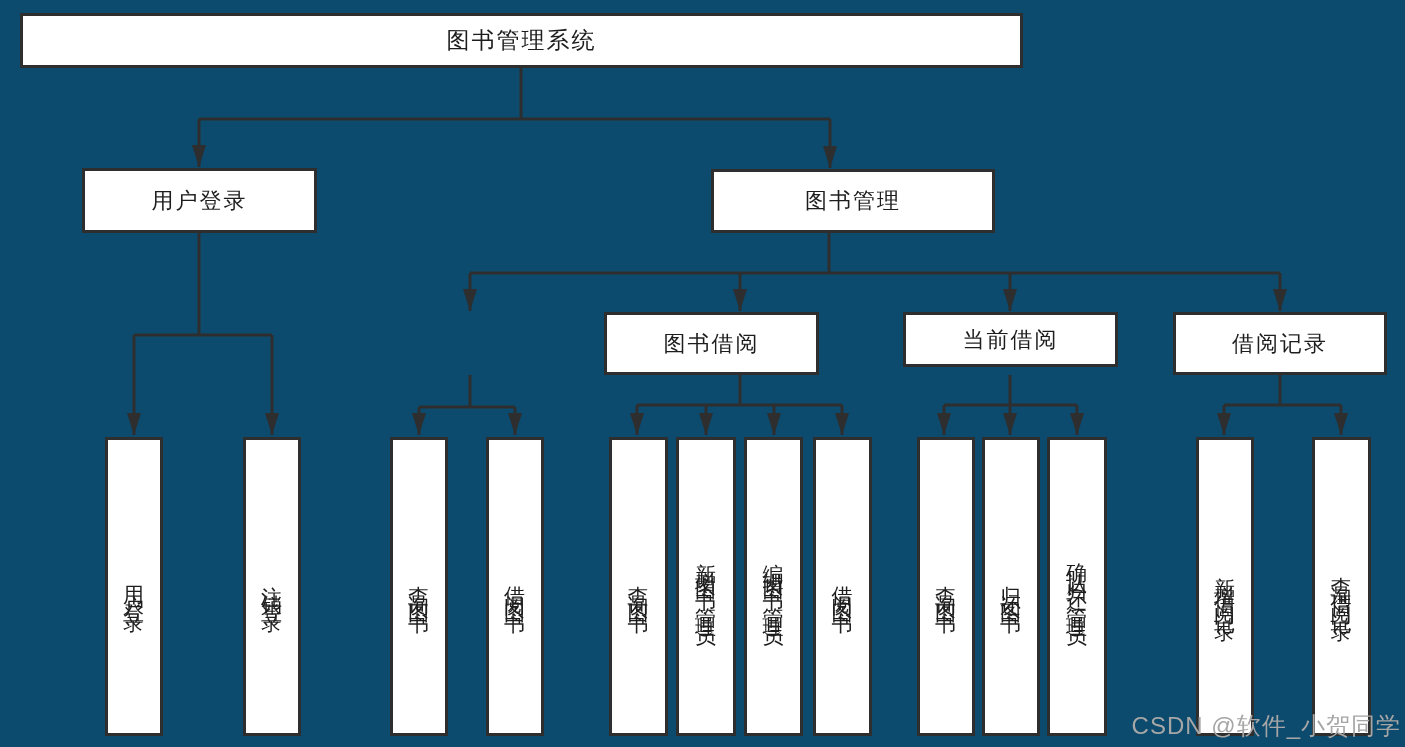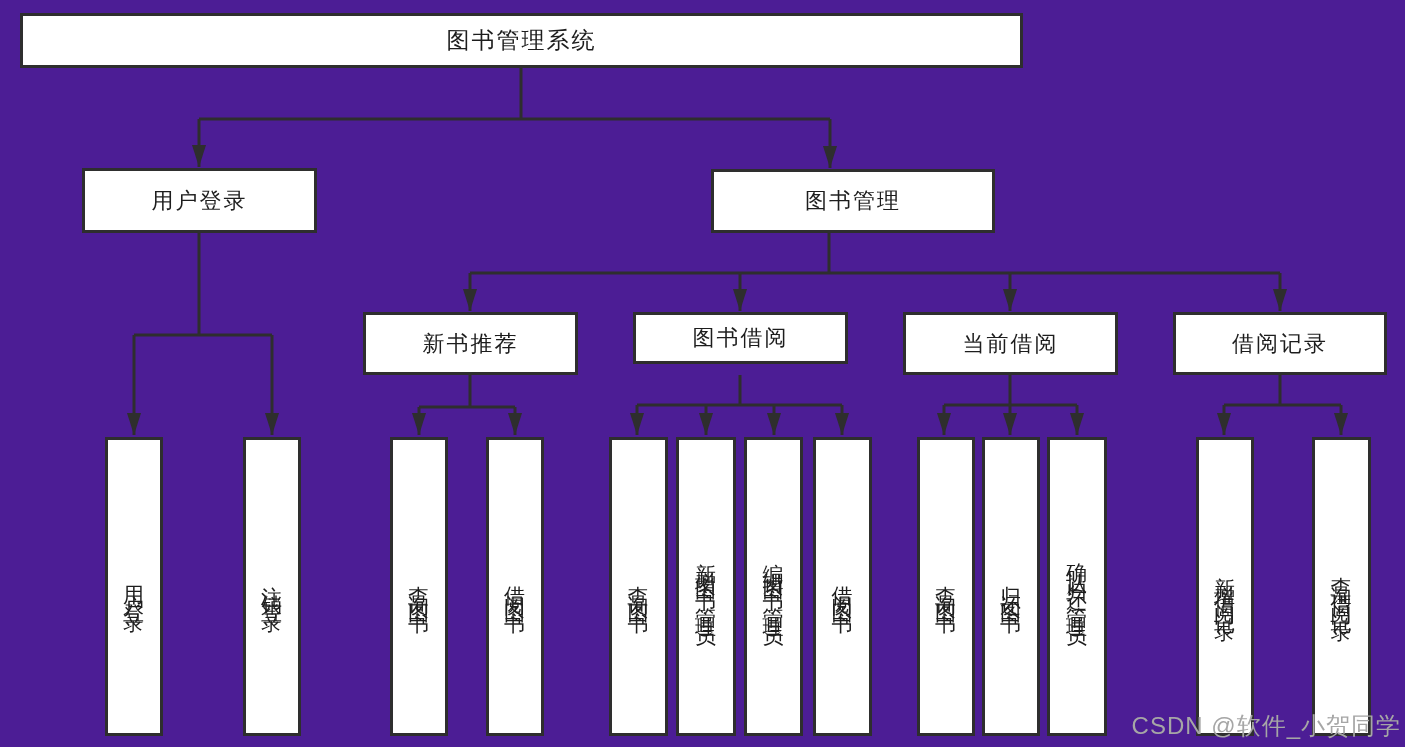--- a/index.html
+++ b/index.html
@@ -1,21 +1,21 @@
 <!DOCTYPE html>
 <html><head>
 <meta charset="utf-8">
 <style>
   html, body { margin: 0; padding: 0; background: #ffffff; }
   body { font-family: "Liberation Sans", sans-serif; }
   #stage {
     position: relative;
     width: 1405px;
     height: 747px;
-    background: #4c1d95;
+    background: #0c4a6e;
     overflow: hidden;
     color: #1d1d1d;
   }
   #wires { position: absolute; left: 0; top: 0; width: 1405px; height: 747px; }
   .hbox, .vbox {
     position: absolute;
     box-sizing: border-box;
     border: 3px solid #2e2e2e;
     background: #ffffff;
     display: flex;
@@ -91,23 +91,22 @@
       <line x1="1224" y1="405" x2="1224" y2="435" marker-end="url(#ah)"></line>
       <line x1="1341" y1="405" x2="1341" y2="435" marker-end="url(#ah)"></line>
     </g>
   </svg>
 
   <div class="hbox root" style="left:20px; top:13px; width:1003px; height:55px;">图书管理系统</div>
 
   <div class="hbox" style="left:82px; top:168px; width:235px; height:65px;">用户登录</div>
   <div class="hbox" style="left:711px; top:169px; width:284px; height:64px;">图书管理</div>
 
-  <div class="hbox" style="left:363px; top:312px; width:215px; height:63px;">新书推荐</div>
-  <div class="hbox" style="left:633px; top:312px; width:215px; height:52px;">图书借阅</div>
-  <div class="hbox" style="left:903px; top:312px; width:215px; height:63px;">当前借阅</div>
+  <div class="hbox" style="left:604px; top:312px; width:215px; height:63px;">图书借阅</div>
+  <div class="hbox" style="left:903px; top:312px; width:215px; height:55px;">当前借阅</div>
   <div class="hbox" style="left:1173px; top:312px; width:214px; height:63px;">借阅记录</div>
 
   <div class="vbox" style="left:105px; top:437px; width:58px; height:299px;">用户登录</div>
   <div class="vbox" style="left:243px; top:437px; width:58px; height:299px;">注销登录</div>
 
   <div class="vbox" style="left:390px; top:437px; width:58px; height:299px;">查询图书</div>
   <div class="vbox" style="left:486px; top:437px; width:58px; height:299px;">借阅图书</div>
 
   <div class="vbox" style="left:609px; top:437px; width:59px; height:299px;">查询图书</div>
   <div class="vbox" style="left:676px; top:437px; width:60px; height:299px;">新增图书（管理员）</div>

